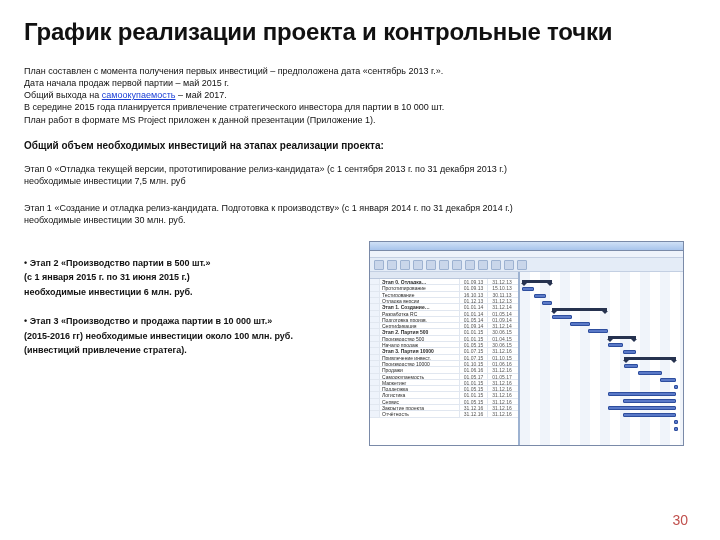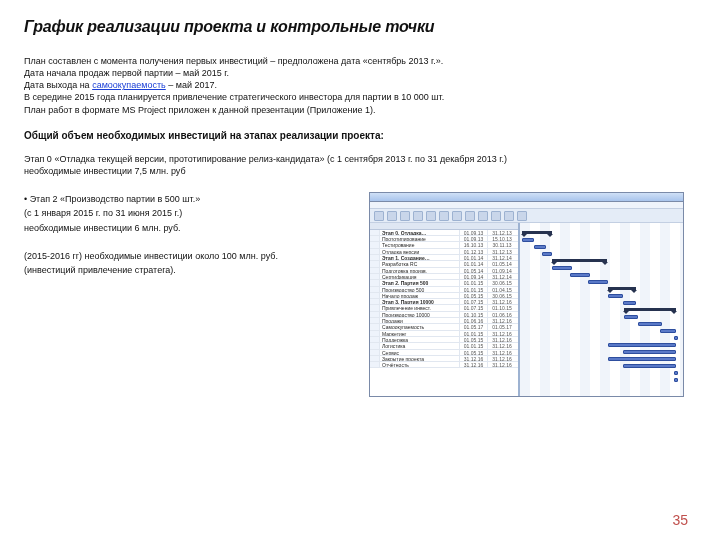--- a/index.html
+++ b/index.html
@@ -11,43 +11,42 @@
     background: #fff;
     font-family: Arial, Helvetica, sans-serif;
     color: #111;
     position: relative;
     overflow: hidden;
   }
   .slide {
     padding: 18px 24px 0 24px;
   }
   h1 {
-    font-size: 16px;
+    font-size: 24px;
     font-weight: bold;
     margin: 0 0 18px 0;
     letter-spacing: -0.2px;
-    font-style: italic;
   }
   .intro { font-size: 9px; line-height: 1.35; margin-bottom: 14px; margin-top: 19px; }
   .intro .link { color: #1a3fd6; text-decoration: underline; }
   .section-hd { font-size: 10px; font-weight: bold; margin: 12px 0 12px 0; }
   .stage { font-size: 9px; line-height: 1.4; margin-bottom: 14px; } 
   .stage .inv {}
   .lower {
     display: flex;
     gap: 10px;
     align-items: flex-start;
   }
   .lower-left {
     width: 335px;
     font-size: 9px;
     line-height: 1.6;
   }
-  .lower-left .bullet { font-weight: normal; }
-  .lower-left .sub { font-weight: normal; }
+  .lower-left .bullet { font-weight: bold; margin-top: 15px; }
+  .lower-left .sub { font-weight: bold; }
   .lower-left .blk { margin-bottom: 14px; }
   .pagenum {
     position: absolute;
     right: 32px;
     bottom: 12px;
     color: #c0504d;
     font-size: 14px;
   }
 
   
@@ -115,42 +114,47 @@
 </head>
 <body>
 
 <div class="slide">
   <h1>График реализации проекта и контрольные точки</h1>
 
   <div class="intro">
     <div>План составлен с момента получения первых инвестиций – предположена дата «сентябрь 2013 г.».</div>
     <div>Дата начала продаж первой партии – май 2015 г.</div>
     <div>
-      <span>Дата выхода на </span><span class="link">самоокупаемость</span><span> – май 2017.</span>
+      <span>Общий выхода на </span><span class="link">самоокупаемость</span><span> – май 2017.</span>
     </div>
     <div>В середине 2015 года планируется привлечение стратегического инвестора для партии в 10 000 шт.</div>
     <div>План работ в формате MS Project приложен к данной презентации (Приложение 1).</div>
   </div>
 
   <div class="section-hd">Общий объем необходимых инвестиций на этапах реализации проекта:</div>
 
   <div class="stage">
     <div>Этап 0 «Отладка текущей версии, прототипирование релиз-кандидата» (с 1 сентября 2013 г. по 31 декабря 2013 г.)</div>
     <div class="inv">необходимые инвестиции 7,5 млн. руб</div>
   </div>
 
+  <div class="stage">
+    <div>Этап 1 «Создание и отладка релиз-кандидата. Подготовка к производству» (с 1 января 2014 г. по 31 декабря 2014 г.)</div>
+    <div class="inv">необходимые инвестиции 30 млн. руб.</div>
+  </div>
 
   <div class="lower">
     <div class="lower-left">
       <div class="blk">
         <div class="bullet">• Этап 2 «Производство партии в 500 шт.»</div>
         <div class="sub">(с 1 января 2015 г. по 31 июня 2015 г.)</div>
         <div class="sub">необходимые  инвестиции 6 млн. руб.</div>
       </div>
       <div class="blk">
+        <div class="bullet">• Этап 3 «Производство и продажа партии в 10 000 шт.»</div>
         <div class="sub">(2015-2016 гг) необходимые инвестиции около 100 млн. руб.</div>
         <div class="sub">(инвестиций привлечение стратега).</div>
       </div>
     </div>
 
     <div class="thumb">
       <div class="titlebar"></div>
       <div class="menu"></div>
       <div class="toolbar">
         <span></span>
@@ -326,13 +330,13 @@
             <div class="bar" style="top: 134px; left: 88px; width: 68px;"></div>
             <div class="bar" style="top: 141px; left: 103px; width: 53px;"></div>
             <div class="bar" style="top: 148px; left: 154px; width: 4px;"></div>
             <div class="bar" style="top: 155px; left: 154px; width: 4px;"></div>
           </div>
       </div>
     </div>
   </div>
 </div>
 
-<div class="pagenum">35</div>
+<div class="pagenum">30</div>
 
 </body></html>

